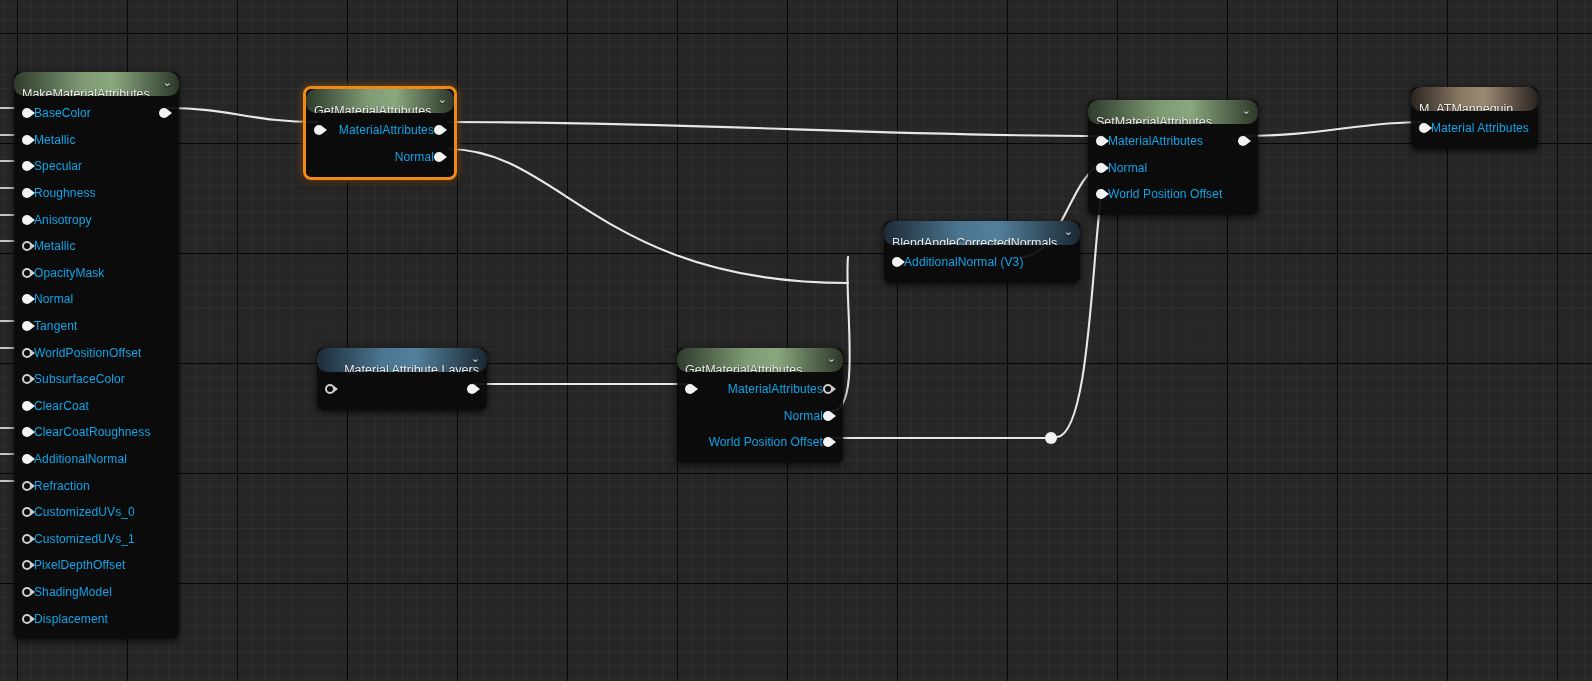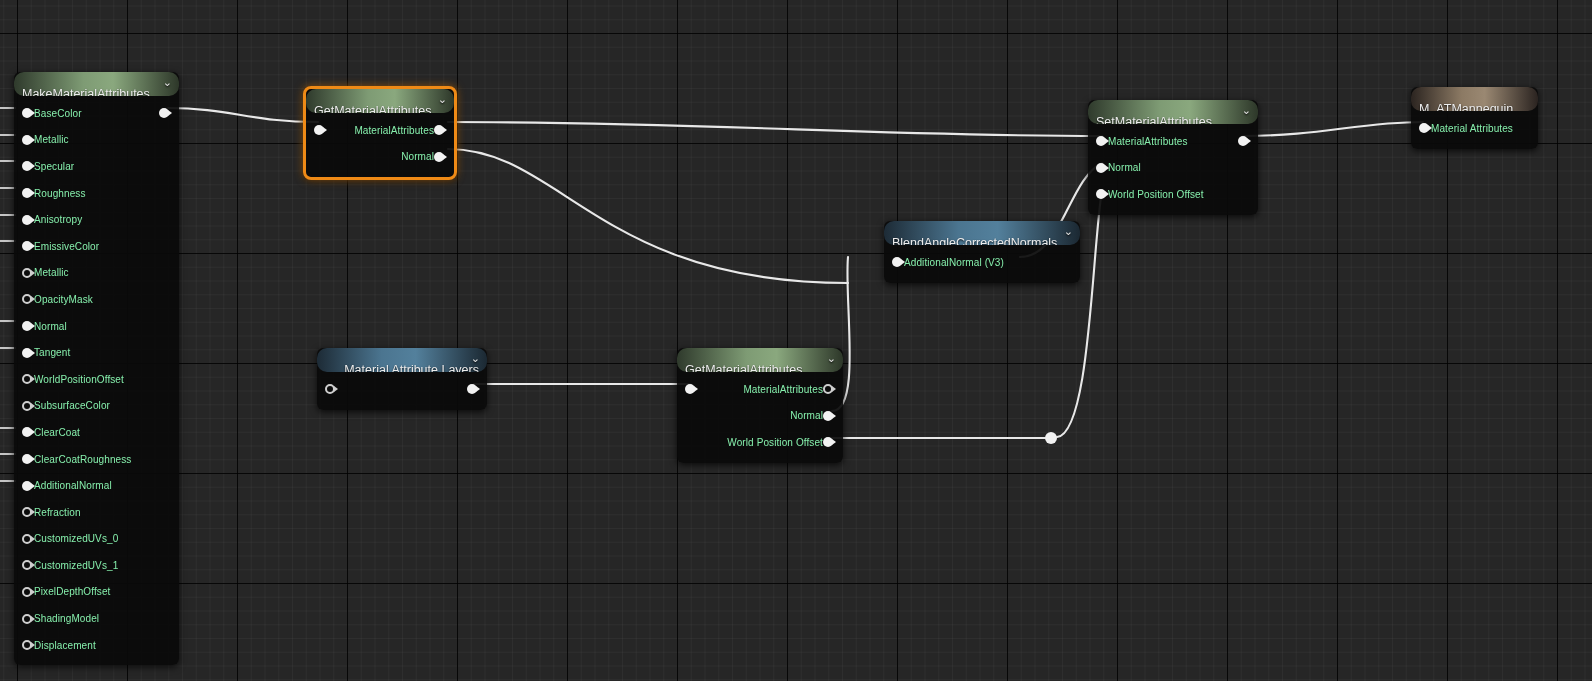--- a/index.html
+++ b/index.html
@@ -83,21 +83,21 @@
 
   
   .row {
     position:relative;
     height:26.6px;
     display:flex; align-items:center;
     white-space:nowrap;
   }
   .row.both{ justify-content:space-between; padding:0 8px; }
 
-  .pin-label { font-size:10px; color:#86efac; letter-spacing:.1px; }
+  .pin-label { font-size:12px; color:#0ea5e9; letter-spacing:.1px; }
 
   
   .pin { position:relative; width:12px; height:11px; flex:0 0 auto; }
   .pin .disc {
     position:absolute; left:0; top:0.5px;
     width:10px; height:10px; border-radius:50%;
     background:#f2f2f2;
   }
   .pin.hollow .disc { background:transparent; border:2px solid #cfcfcf; width:10px; height:10px; }
   .pin .arw {
@@ -194,30 +194,20 @@
               <span class="pin">
                 <span class="disc"></span>
                 <span class="arw"></span>
               </span>
               <span class="pin-label">Anisotropy</span>
             </div>
             <span></span>
           </div>
           <div class="row both">
             <div class="grp">
-              <span class="pin">
-                <span class="disc"></span>
-                <span class="arw"></span>
-              </span>
-              <span class="pin-label">EmissiveColor</span>
-            </div>
-            <span></span>
-          </div>
-          <div class="row both">
-            <div class="grp">
               <span class="pin hollow">
                 <span class="disc"></span>
                 <span class="arw"></span>
               </span>
               <span class="pin-label">Metallic</span>
             </div>
             <span></span>
           </div>
           <div class="row both">
             <div class="grp">

